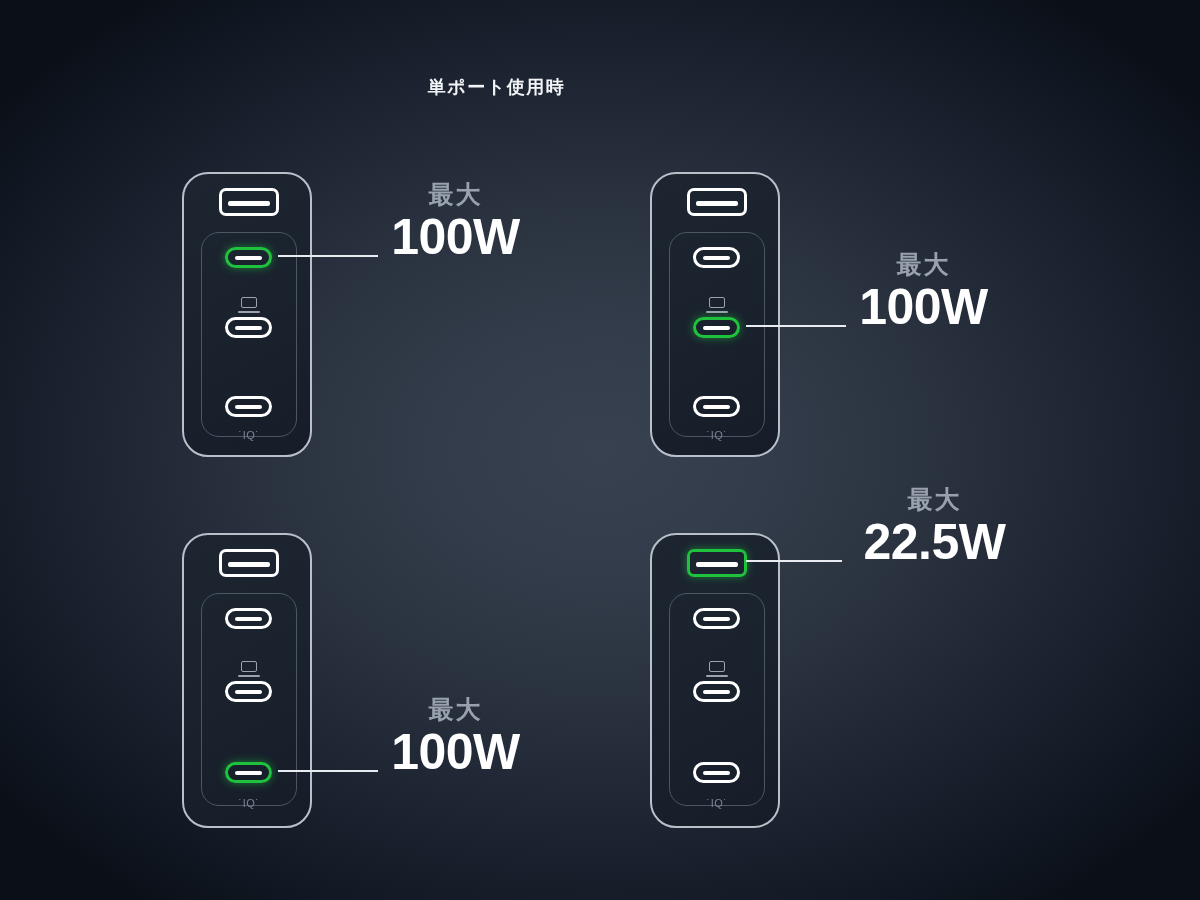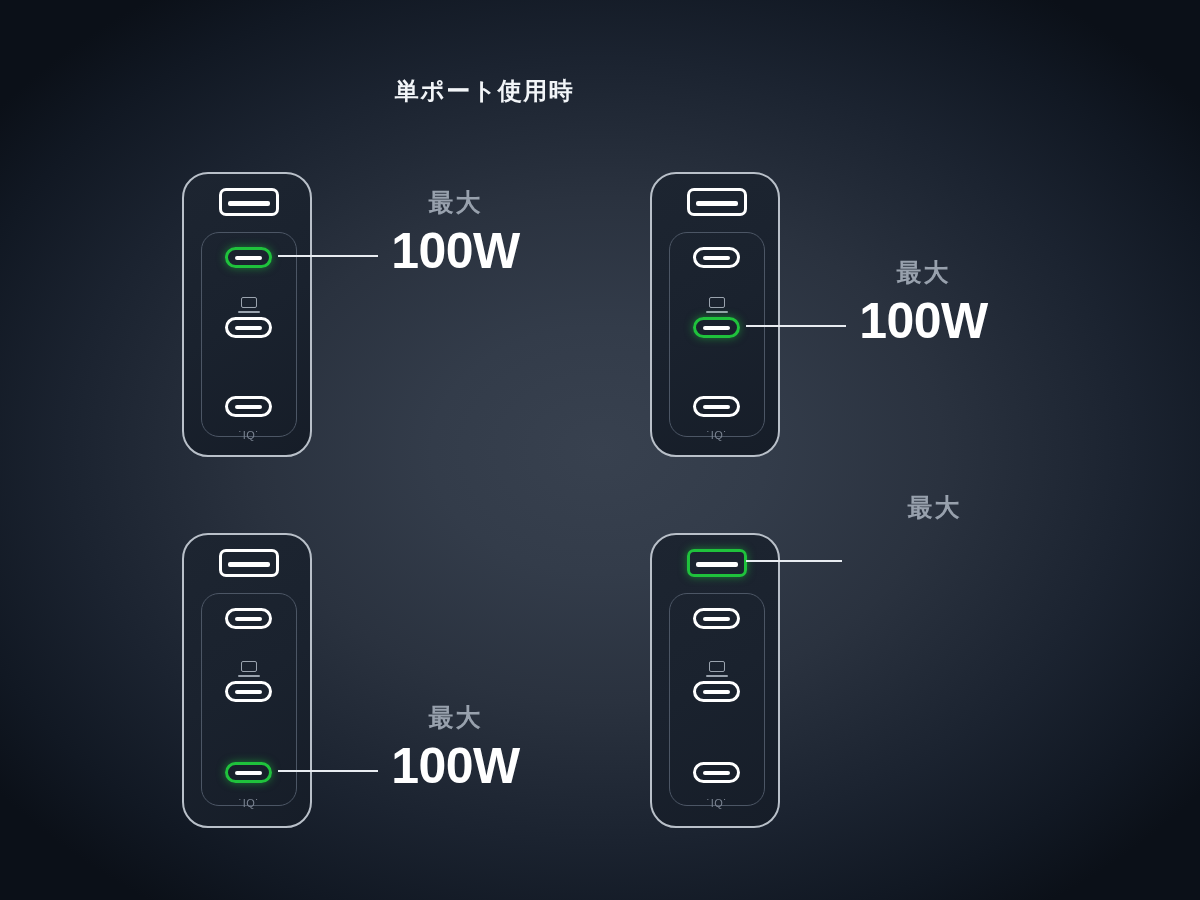--- a/index.html
+++ b/index.html
@@ -28,25 +28,25 @@
         #2a323f 45%,
         #1b2330 70%,
         #111823 88%,
         #0b1018 100%);
     overflow: hidden;
   }
 
   .page-title {
     position: absolute;
     top: 75px;
-    left: 0;
+    left: 12px;
     width: 969px;
     text-align: center;
     color: #f2f5f8;
-    font-size: 24px;
+    font-size: 18px;
     font-weight: 700;
     letter-spacing: 1.5px;
   }
 
   
   .unit {
     position: absolute;
   }
 
   .charger {
@@ -163,29 +163,28 @@
   .callout {
     position: absolute;
     text-align: center;
   }
   .callout .cap {
     color: #98a1ad;
     font-size: 25px;
     font-weight: 700;
     letter-spacing: 2px;
     line-height: 1.15;
-    margin-top: 8px;
   }
   .callout .val {
     color: #ffffff;
     font-size: 50px;
     font-weight: 700;
     letter-spacing: -0.5px;
     line-height: 1.05;
-    margin-top: 8px;
+    margin-top: 2px;
   }
 </style>
 </head>
 <body>
 
 <div class="stage">
 
   <div class="page-title">単ポート使用時</div>
 
   <div class="unit" style="left:0;top:0;">
@@ -289,16 +288,17 @@
 
       <div class="usb-c" style="left:41px;top:227px;"></div>
 
       <div class="iq-mark" style="left:17px;top:262px;">˙IQ˙</div>
     </div>
 
     <div class="leader" style="left:746px;top:560px;width:96px;"></div>
 
     <div class="callout" style="left:842px;top:485px;width:185px;">
       <div class="cap">最大</div>
+      <div class="val">22.5W</div>
     </div>
   </div>
 
 </div>
 
 </body></html>

